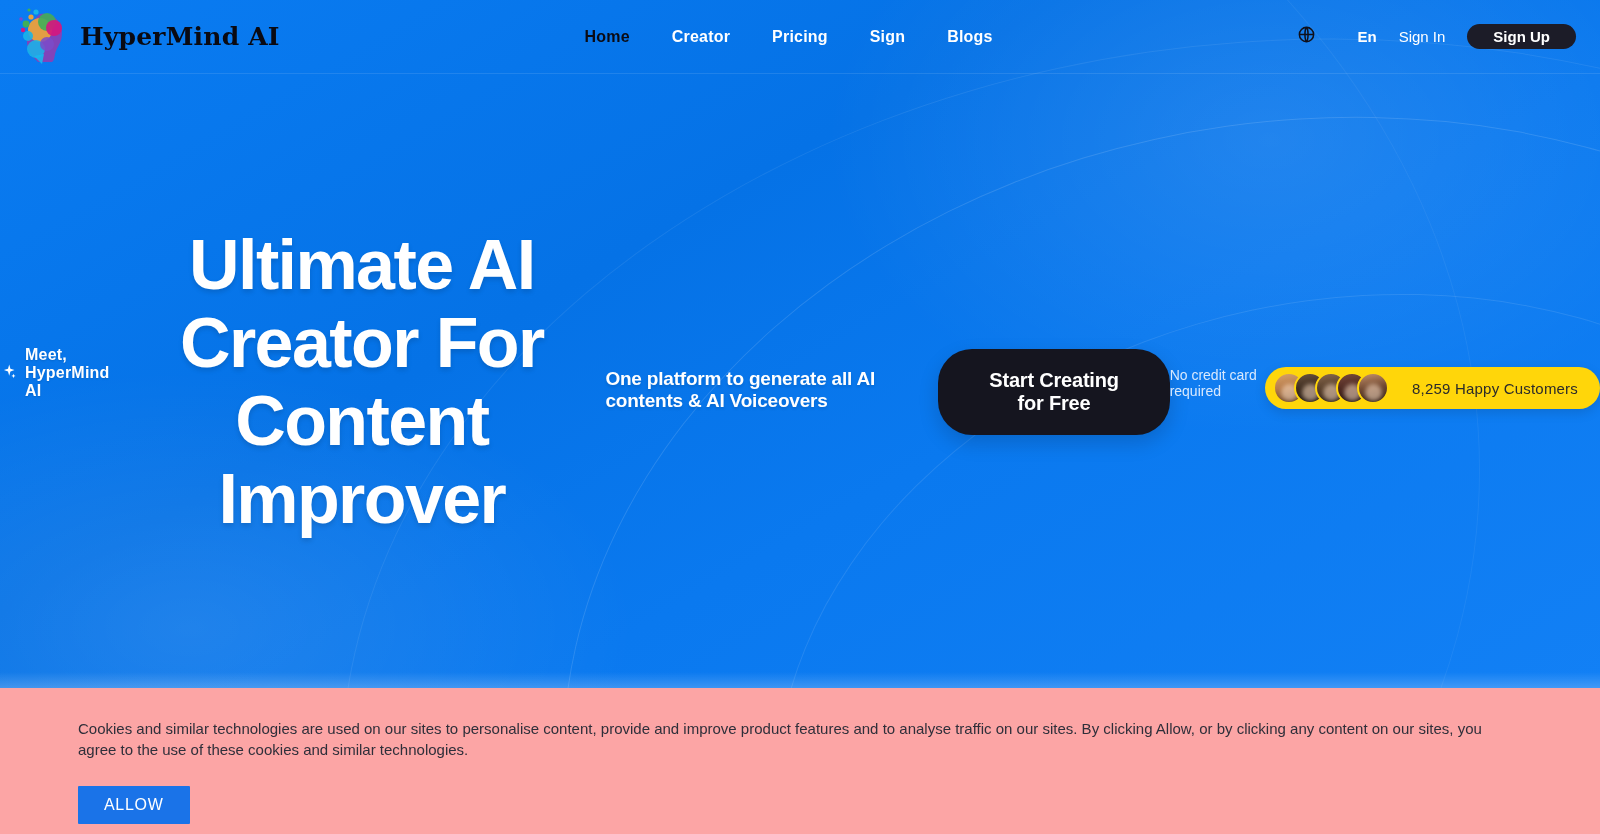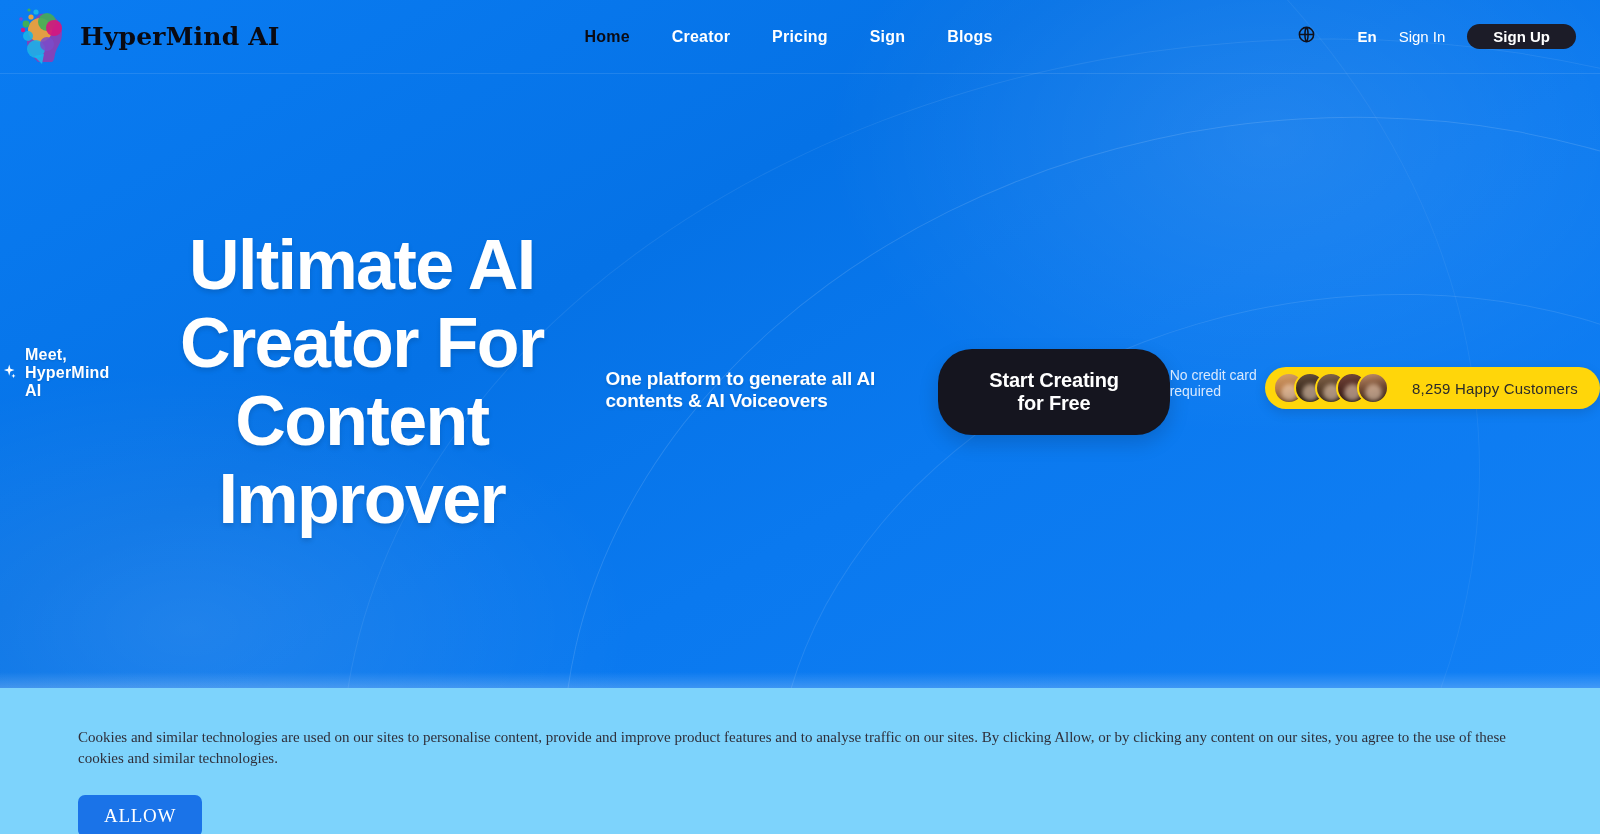--- a/index.html
+++ b/index.html
@@ -129,33 +129,32 @@
     background:rgba(255,225,200,0.55);
     filter:blur(2px);
   }
   .cust-text {
     margin-left:12px; font-size:15px; font-weight:500; color:#2b2b2b;
     letter-spacing:.2px; white-space:nowrap;
   }
 
   
   .cookie {
-    position:relative; width:1600px; height:146px; background:#7dd3fc;
-    padding:39px 78px 0 78px;
-    font-family:Liberation Serif, serif;
+    position:relative; width:1600px; height:146px; background:#fca5a5;
+    padding:30px 78px 0 78px;
   }
   .cookie-text {
     font-size:15px; line-height:21px; color:#2f2f3a; max-width:1446px;
     font-weight:400;
   }
   .allow {
     margin-top:26px;
     background:#1a73e8; color:#ffffff; border:none; cursor:pointer;
-    font-family:inherit; font-size:19px; font-weight:500; letter-spacing:.7px;
-    padding:10px 26px; border-radius:7px;
+    font-family:inherit; font-size:16px; font-weight:500; letter-spacing:.7px;
+    padding:10px 26px; border-radius:1px;
   }
 </style>
 </head>
 <body>
 
 <section class="hero">
 
   <div class="glow glow1"></div>
   <div class="glow glow2"></div>
   <div class="swoosh sw1"></div>

